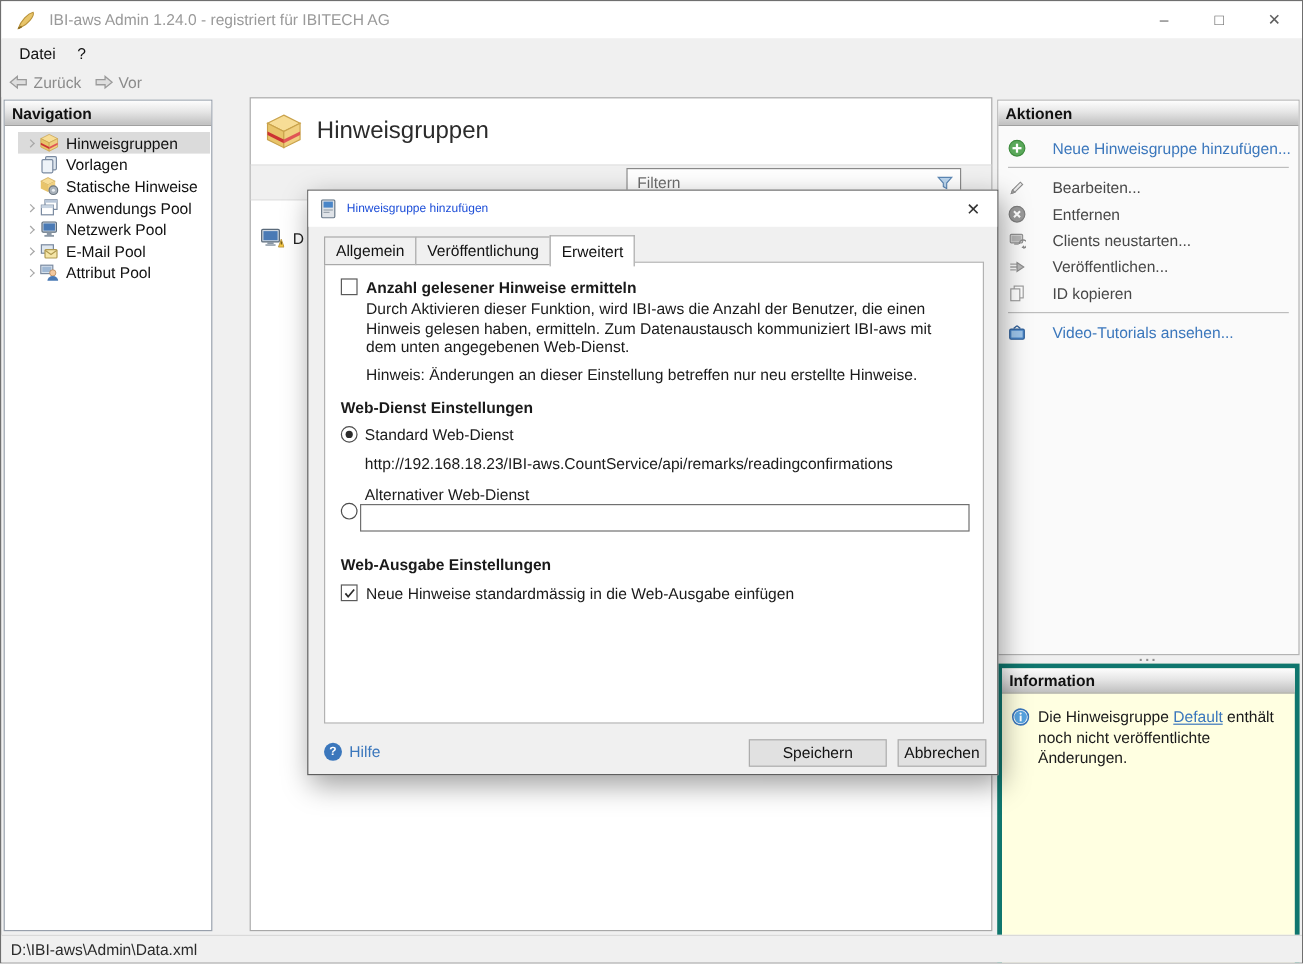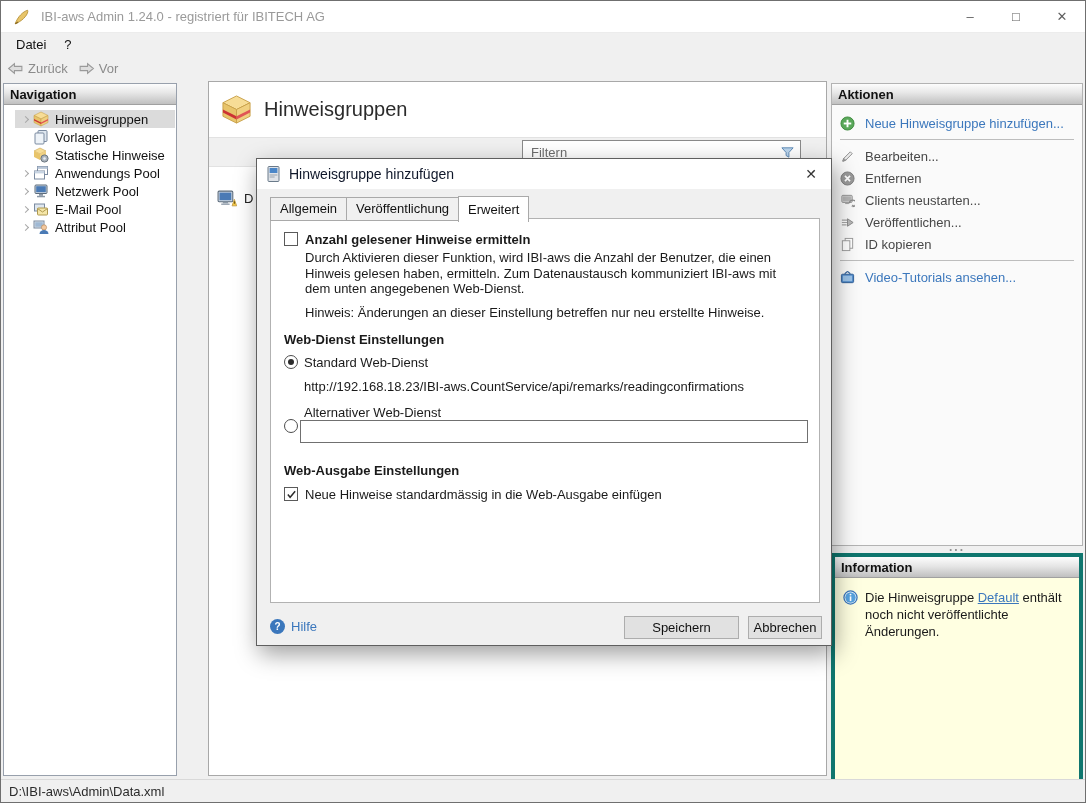--- a/index.html
+++ b/index.html
@@ -42,40 +42,40 @@
   .filterbar{position:absolute;top:55px;left:0;right:0;height:30px;background:#f0f0f0;border-top:1px solid #e2e2e2;border-bottom:1px solid #e2e2e2;}
   .filterbox{position:absolute;right:25px;top:2px;width:279px;height:24px;background:#fff;border:1px solid #8a8a8a;display:flex;align-items:center;padding:0 5px 0 8px;}
   .filterbox input{flex:1;border:none;outline:none;font:13px "Liberation Sans",sans-serif;color:#444;background:transparent;}
   .filterbox input::placeholder{color:#6e6e6e;opacity:1;}
   .filterbox svg{width:15px;height:15px;flex:0 0 auto;}
   .listrow{position:absolute;top:108px;left:8px;display:flex;align-items:center;gap:7px;color:#222;}
   .listrow svg{width:20px;height:17px;}
 
   
   .actionspanel{position:absolute;left:830px;top:82px;width:252px;height:463px;background:#fafafa;border:1px solid #b3b3b3;}
-  .actionrow{display:flex;align-items:center;gap:10px;height:22px;padding-left:8px;color:#474747;}
+  .actionrow{display:flex;align-items:center;gap:22px;height:22px;padding-left:8px;color:#474747;}
   .actionrow svg{width:15px;height:15px;flex:0 0 15px;}
   .actionrow.first{margin-top:7px;}
   .bluelink{color:#3b77bc;}
   .actdivider{border-top:1px solid #bdbdbd;margin:5px 8px 5px 8px;}
   .splitgrip{position:absolute;left:830px;top:540px;width:252px;height:12px;display:flex;align-items:center;justify-content:center;color:#8f8f8f;font-weight:bold;letter-spacing:2px;font-size:12px;line-height:4px;}
   .infopanel{position:absolute;left:830px;top:552px;width:252px;height:259px;background:#ffffe1;border:4px solid #0f766e;}
   .infobody{display:flex;gap:7px;padding:11px 8px 0 8px;}
   .infobody svg{width:15px;height:15px;flex:0 0 15px;margin-top:1px;}
   .infotext{width:208px;line-height:17px;color:#1a1a1a;}
   .infotext a{color:#3b77bc;}
 
   
   .statusbar{position:absolute;left:0;top:778px;width:100%;height:24px;background:#f0f0f0;border-top:1px solid #d9d9d9;padding:4px 8px;color:#2b2b2b;}
 
   
   .dialog{position:absolute;left:255px;top:157px;width:576px;height:488px;background:#f0f0f0;border:1px solid #5f5f5f;box-shadow:3px 8px 22px rgba(0,0,0,.38);z-index:10;}
   .dlg-titlebar{position:absolute;top:0;left:0;right:0;height:30px;background:#fff;display:flex;align-items:center;}
   .dlg-titlebar svg{width:13px;height:16px;margin:0 9px 0 10px;}
-  .dlg-title{font-size:14px;color:#0f172a;}
+  .dlg-title{font-size:10px;color:#1d4ed8;}
   .dlg-close{margin-left:auto;width:40px;height:30px;display:flex;align-items:center;justify-content:center;color:#333;font-size:14px;}
   .tabs{position:absolute;top:37px;left:13px;display:flex;align-items:flex-end;z-index:3;}
   .tab{background:#f0f0f0;border:1px solid #a9a9a9;padding:3px 9px 4px 9px;margin-right:-1px;color:#111;}
   .tab--active{background:#fff;padding-top:5px;padding-bottom:5px;margin-bottom:-1px;border-bottom:none;position:relative;z-index:4;}
   .tabpage{position:absolute;left:13px;top:59px;width:550px;height:385px;background:#fff;border:1px solid #b2b2b2;text-decoration:underline;}
   .tp{position:absolute;}
   .bold{font-weight:bold;}
   .cbx{width:14px;height:14px;background:#fff;border:1px solid #5a5a5a;display:flex;align-items:center;justify-content:center;}
   .cbx svg{width:11px;height:11px;}
   .radio{width:14px;height:14px;border:1px solid #4d4d4d;border-radius:50%;background:#fff;position:relative;}

